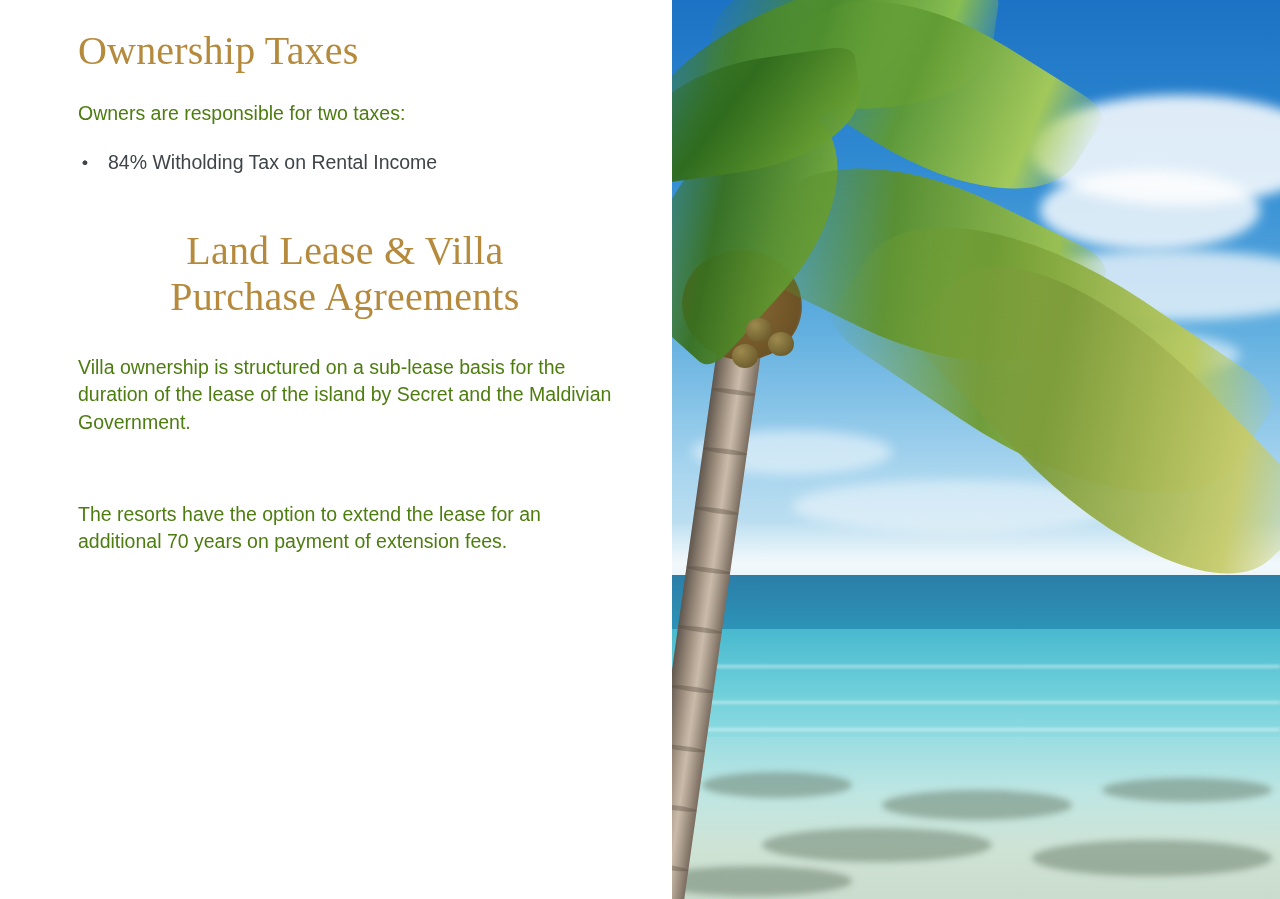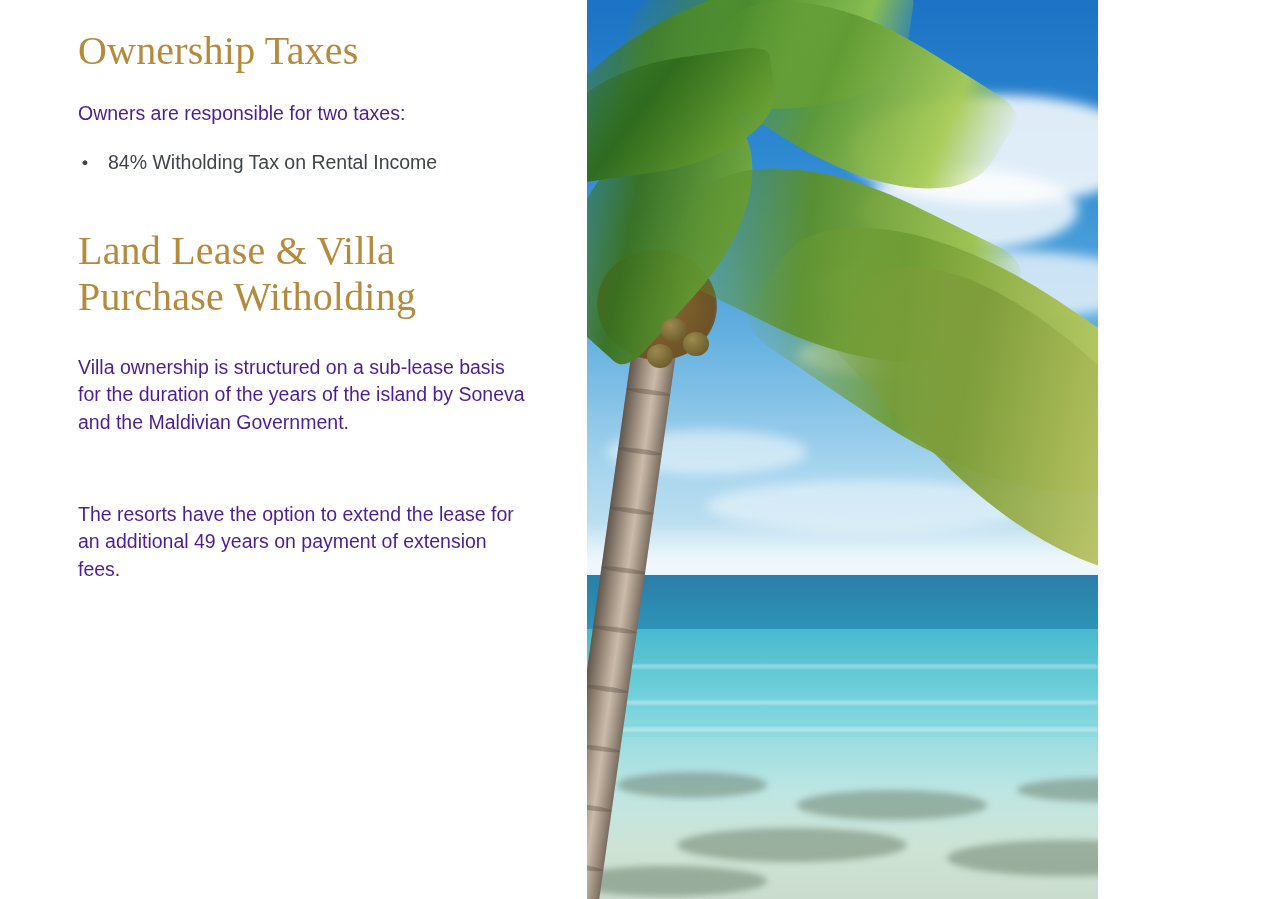--- a/index.html
+++ b/index.html
@@ -8,21 +8,21 @@
   }
   body {
     width: 1280px;
     height: 899px;
     background: #ffffff;
     font-family: "Liberation Sans", sans-serif;
     overflow: hidden;
   }
   .page {
     position: relative;
-    width: 1098px;
+    width: 1280px;
     height: 899px;
     display: flex;
     background: #ffffff;
     gap: 20px;
   }
   .content-col {
     width: 661px;
     height: 899px;
     box-sizing: border-box;
     padding: 28px 40px 0 78px;
@@ -41,30 +41,31 @@
     font-weight: 400;
     color: #b58a3c;
     font-size: 40px;
     line-height: 1.15;
     margin: 0 0 26px 0;
     letter-spacing: 0.2px;
   }
   h1.section-title.two-line {
     margin-top: 52px;
     margin-bottom: 0;
+    text-align: center;
   }
   .title-line {
     display: block;
   }
 
   p.body-text {
     font-family: "Liberation Sans", sans-serif;
     font-size: 19.5px;
     line-height: 1.42;
-    color: #4c1d95;
+    color: #4d7c0f;
     margin: 0 0 16px 0;
     max-width: 560px;
   }
   p.body-text.tight {
     margin-bottom: 0;
   }
   .spacer-lg {
     height: 34px;
   }
   .spacer-md {
@@ -220,33 +221,33 @@
         <span class="bullet-dot">•</span>
       </li>
       <li>
         <span class="bullet-dot">•</span>
         <span>84% Witholding Tax on Rental Income</span>
       </li>
     </ul>
 
     <h1 class="section-title two-line">
       <span class="title-line">Land Lease &amp; Villa</span>
-      <span class="title-line">Purchase Witholding</span>
+      <span class="title-line">Purchase Agreements</span>
     </h1>
 
     <div class="spacer-lg"></div>
 
-    <p class="body-text">Villa ownership is structured on a sub-lease basis for the duration of the years of the island by Soneva and the Maldivian Government.</p>
+    <p class="body-text">Villa ownership is structured on a sub-lease basis for the duration of the lease of the island by Secret and the Maldivian Government.</p>
 
     <div class="spacer-md"></div>
 
 
     <div class="spacer-md"></div>
 
-    <p class="body-text tight">The resorts have the option to extend the lease for an additional 49 years on payment of extension fees.</p>
+    <p class="body-text tight">The resorts have the option to extend the lease for an additional 70 years on payment of extension fees.</p>
 
   </div>
 
   <div class="image-col">
     <div class="photo">
 
       <div class="sky"></div>
 
       <div class="cloud c1"></div>
       <div class="cloud c2"></div>

